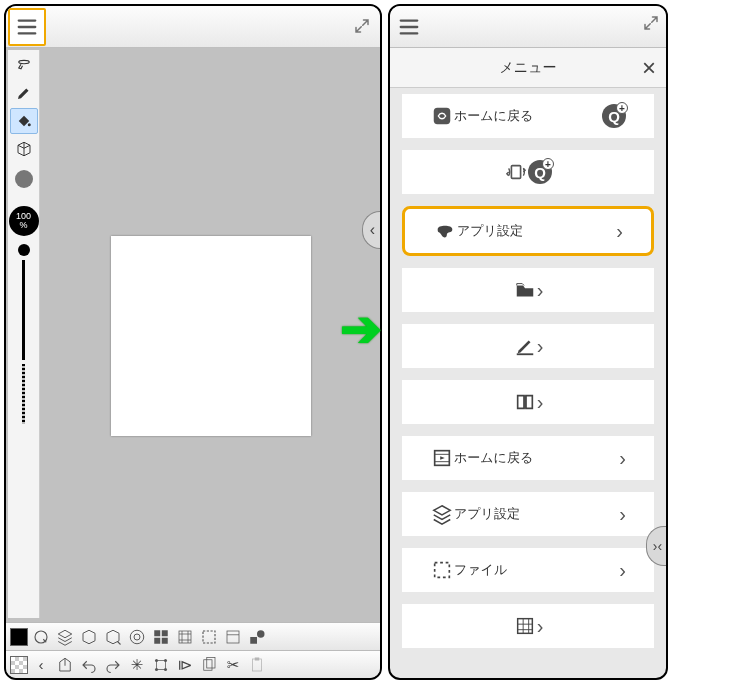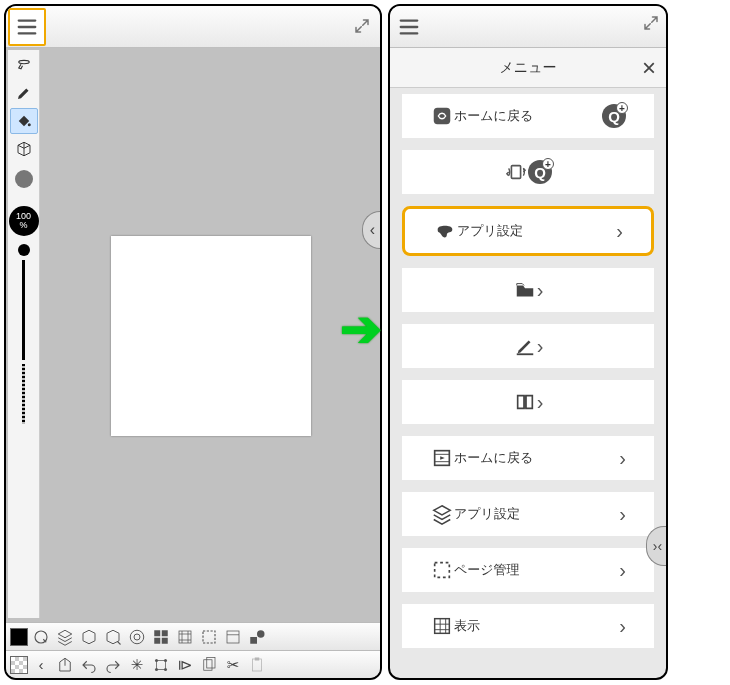--- a/index.html
+++ b/index.html
@@ -476,32 +476,31 @@
       <span class="menu-label">アプリ設定</span>
       <span class="menu-chevron">›</span>
     </div>
 
     <div class="menu-item">
       <span class="menu-icon">
         <svg width="22" height="22" viewBox="0 0 24 24">
             <rect x="4" y="4" width="16" height="16" stroke="#444" stroke-width="1.8" stroke-dasharray="3 3" fill="none"></rect>
           </svg>
       </span>
-      <span class="menu-label">ページ管理</span>
+      <span class="menu-label">ファイル</span>
       <span class="menu-chevron">›</span>
     </div>
 
     <div class="menu-item">
       <span class="menu-icon">
         <svg width="22" height="22" viewBox="0 0 24 24">
             <rect x="4" y="4" width="16" height="16" stroke="#444" stroke-width="1.6" fill="none"></rect>
             <path d="M4 10h16M4 16h16M10 4v16M16 4v16" stroke="#444" stroke-width="1"></path>
           </svg>
       </span>
-      <span class="menu-label">表示</span>
       <span class="menu-chevron">›</span>
     </div>
 
   </div>
 
   <div class="right-side-tab">›‹</div>
 </div>
 
 <div class="big-arrow">➔</div>
 

